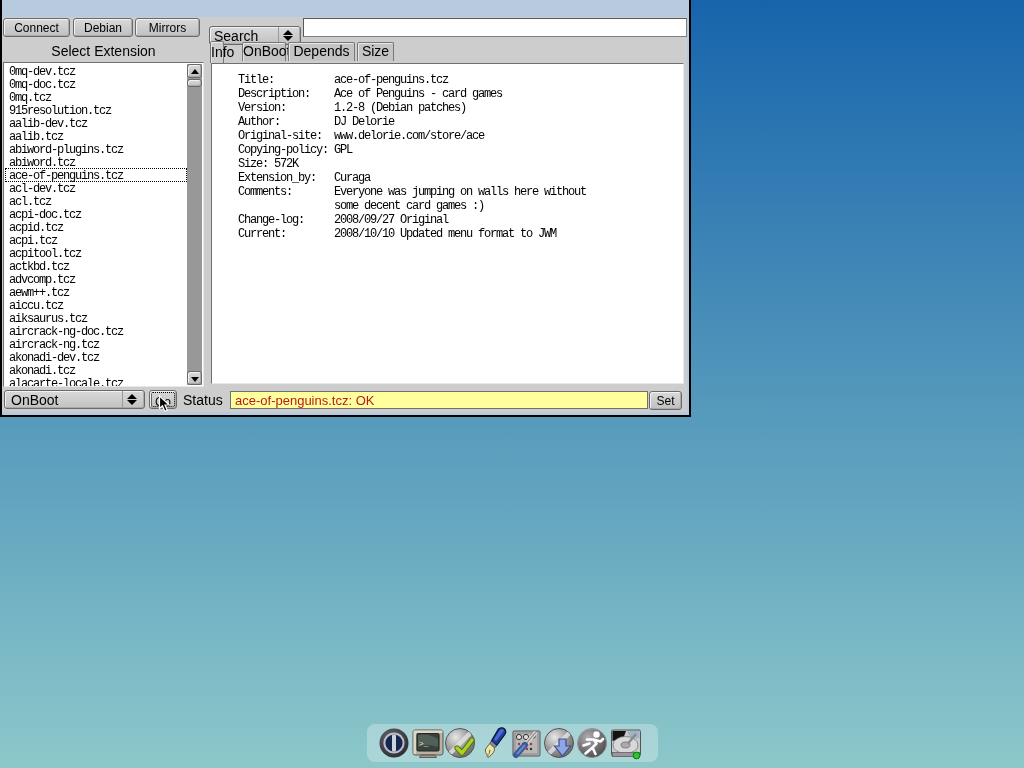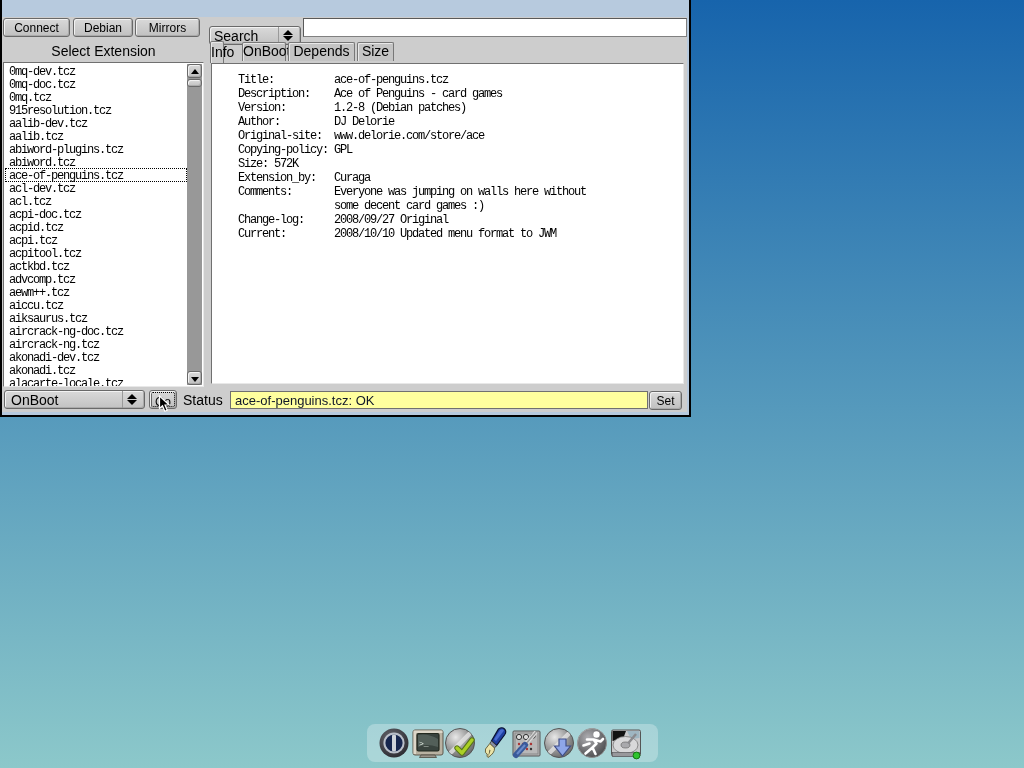--- a/index.html
+++ b/index.html
@@ -129,21 +129,21 @@
      <span style="position:absolute;left:6px;">OnBoot</span>
      <div class="udarrows">
           <div class="tri-up" style="left:4px;top:3px;"></div>
           <div class="tri-dn" style="left:4px;bottom:3px;"></div>
         </div>
    </div>
    <div class="btn" style="left:147px;top:373px;width:28px;height:19px;line-height:18px;">
         <div style="position:absolute;left:1px;top:1px;right:1px;bottom:1px;border:1px dotted #000;border-radius:2px;">Go</div>
       </div>
    <div style="position:absolute;left:181px;top:375px;font-size:14px;color:#000;">Status</div>
-   <div style="position:absolute;left:228px;top:374px;width:418px;height:18px;background:#ffff9e;border:1px solid #707070;font-size:13px;color:#0f172a;padding:1px 0 0 4px;">ace-of-penguins.tcz: OK</div>
+   <div style="position:absolute;left:228px;top:374px;width:418px;height:18px;background:#ffff9e;border:1px solid #707070;font-size:13px;color:#b91c1c;padding:1px 0 0 4px;">ace-of-penguins.tcz: OK</div>
    <div class="btn" style="left:647px;top:374px;width:33px;height:19px;line-height:18px;">Set</div>
  </div>
 </div>
 
 <svg class="abs" style="left:158px;top:395px;z-index:10;" width="14" height="19">
   <path d="M1.5 1 L1.5 13.5 L4.5 10.8 L6.8 16.2 L9.2 15.2 L7 10 L11 9.8 Z" fill="#000" stroke="#fff" stroke-width="1.2"></path>
 </svg>
 
 <div class="abs" style="left:367px;top:724px;width:291px;height:38px;background:rgba(255,255,255,0.28);border-radius:8px;"></div>
 <svg id="dock" class="abs" style="left:379px;top:726px;" width="264" height="34" viewBox="0 0 264 34">

